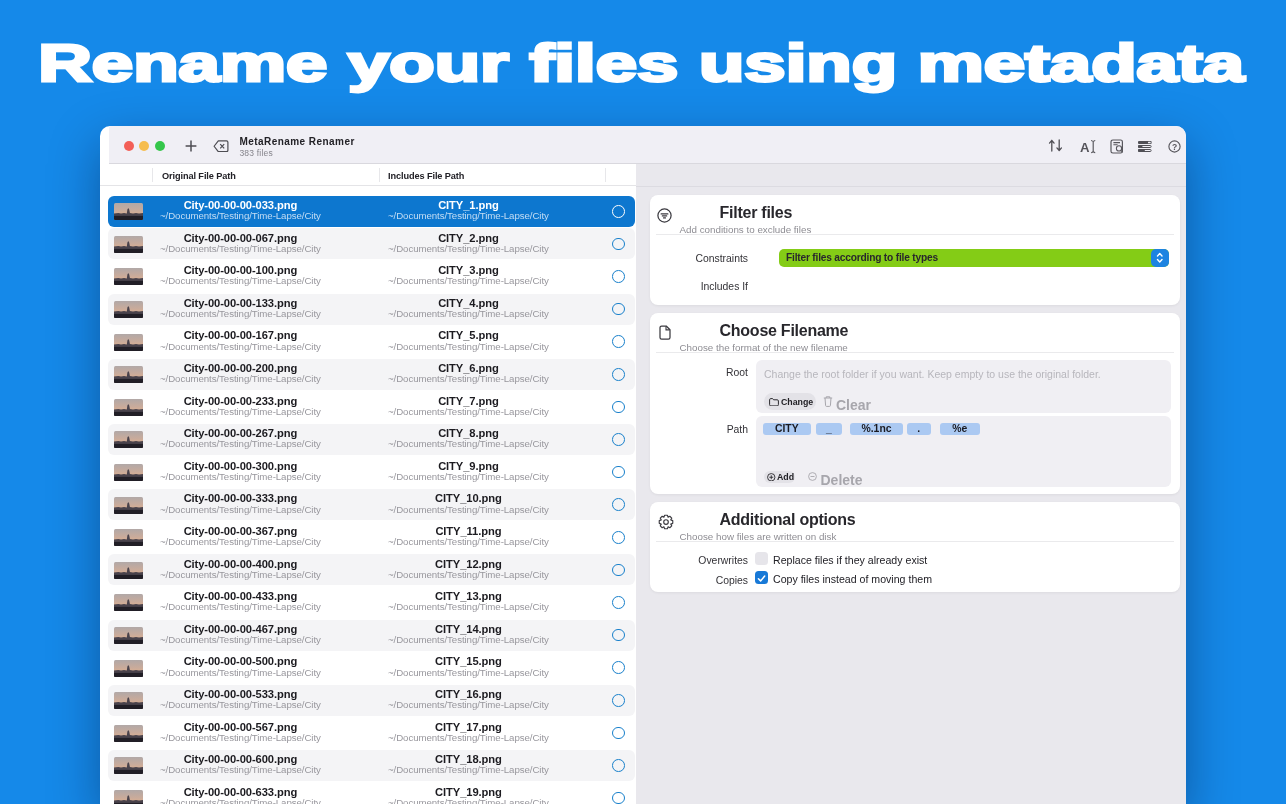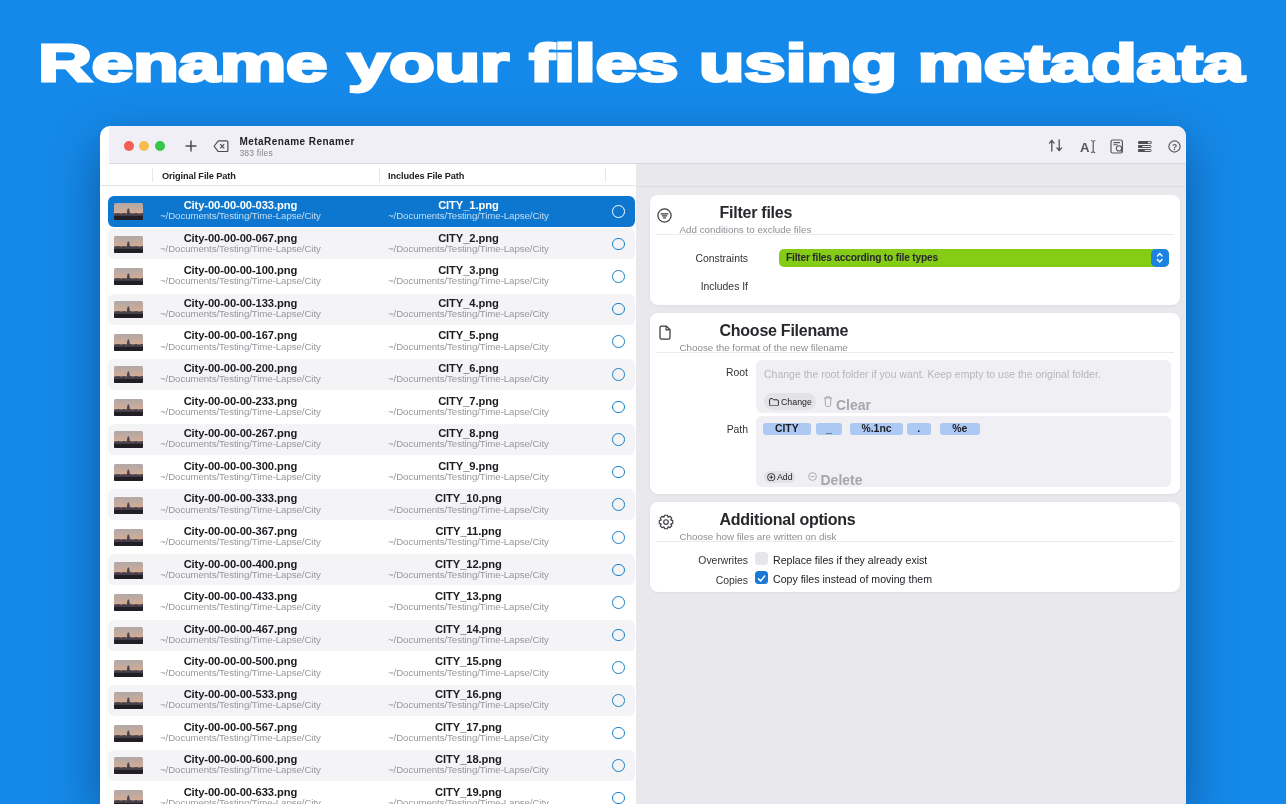--- a/index.html
+++ b/index.html
@@ -37,21 +37,21 @@
 .chead b { display:block; font-size:16px; font-weight:700; letter-spacing:-.25px; color:#28272c;padding-left:40px; }
 .chead span { display:block; margin-top:4.3px; font-size:9.8px; color:#8e8d93; }
 .cdiv { position:absolute; left:6px; right:6px; top:39px; height:1px; background:#eaeaec; }
 .cicon { position:absolute; left:7px; top:13px; }
 .lbl { position:absolute; width:98px; text-align:right; font-size:10.4px; color:#333237; }
 .dd { position:absolute; left:106px; width:390px; height:18.5px; background:#84cc16; border-radius:5px;margin-left:23px; }
 .dd b { position:absolute; left:7px; top:3.6px; font-size:10.2px; font-weight:700; letter-spacing:-.2px; color:#28272c; }
 .step { position:absolute; right:.5px; top:.5px; width:17.5px; height:17.5px; background:#1d83e1; border-radius:5px; }
 .gbox { position:absolute; left:106px; width:414.5px; background:#f0eff3; border-radius:6px; }
 .ph { position:absolute; left:8px; top:7.5px; font-size:10.5px; color:#b7b6bc; }
-.pill { position:absolute; height:16.5px; background:#e3e2e7; border-radius:8.5px; font-size:8.8px; font-weight:400; color:#232227; }
+.pill { position:absolute; height:16.5px; background:#e3e2e7; border-radius:8.5px; font-size:8.8px; font-weight:700; color:#232227; }
 .ghost { position:absolute; font-size:14px; font-weight:600; color:#a7a6ac; }
 .tok { position:absolute; top:6.5px; height:12.5px; background:#abc9f2; border-radius:3px; text-align:center; font-size:10.4px; font-weight:600; color:#1b1b22; line-height:12.5px; }
 .cb { position:absolute; width:13px; height:13px; border-radius:3.5px; background:#e6e5ea; }
 .cb.on { background:#1879d7; }
 .cblbl { position:absolute; font-size:10.6px; color:#222127; }
 </style></head><body>
 <svg class="hero" width="1286" height="112">
     <text x="38.2" y="81.4" textLength="1205.8" lengthAdjust="spacingAndGlyphs" font-family="Liberation Sans" font-size="51.4" font-weight="bold" fill="#ffffff" stroke="#ffffff" stroke-width="2.9" paint-order="stroke" style="letter-spacing:0">Rename your files using metadata</text>
   </svg>
 <svg width="0" height="0" style="position:absolute">

